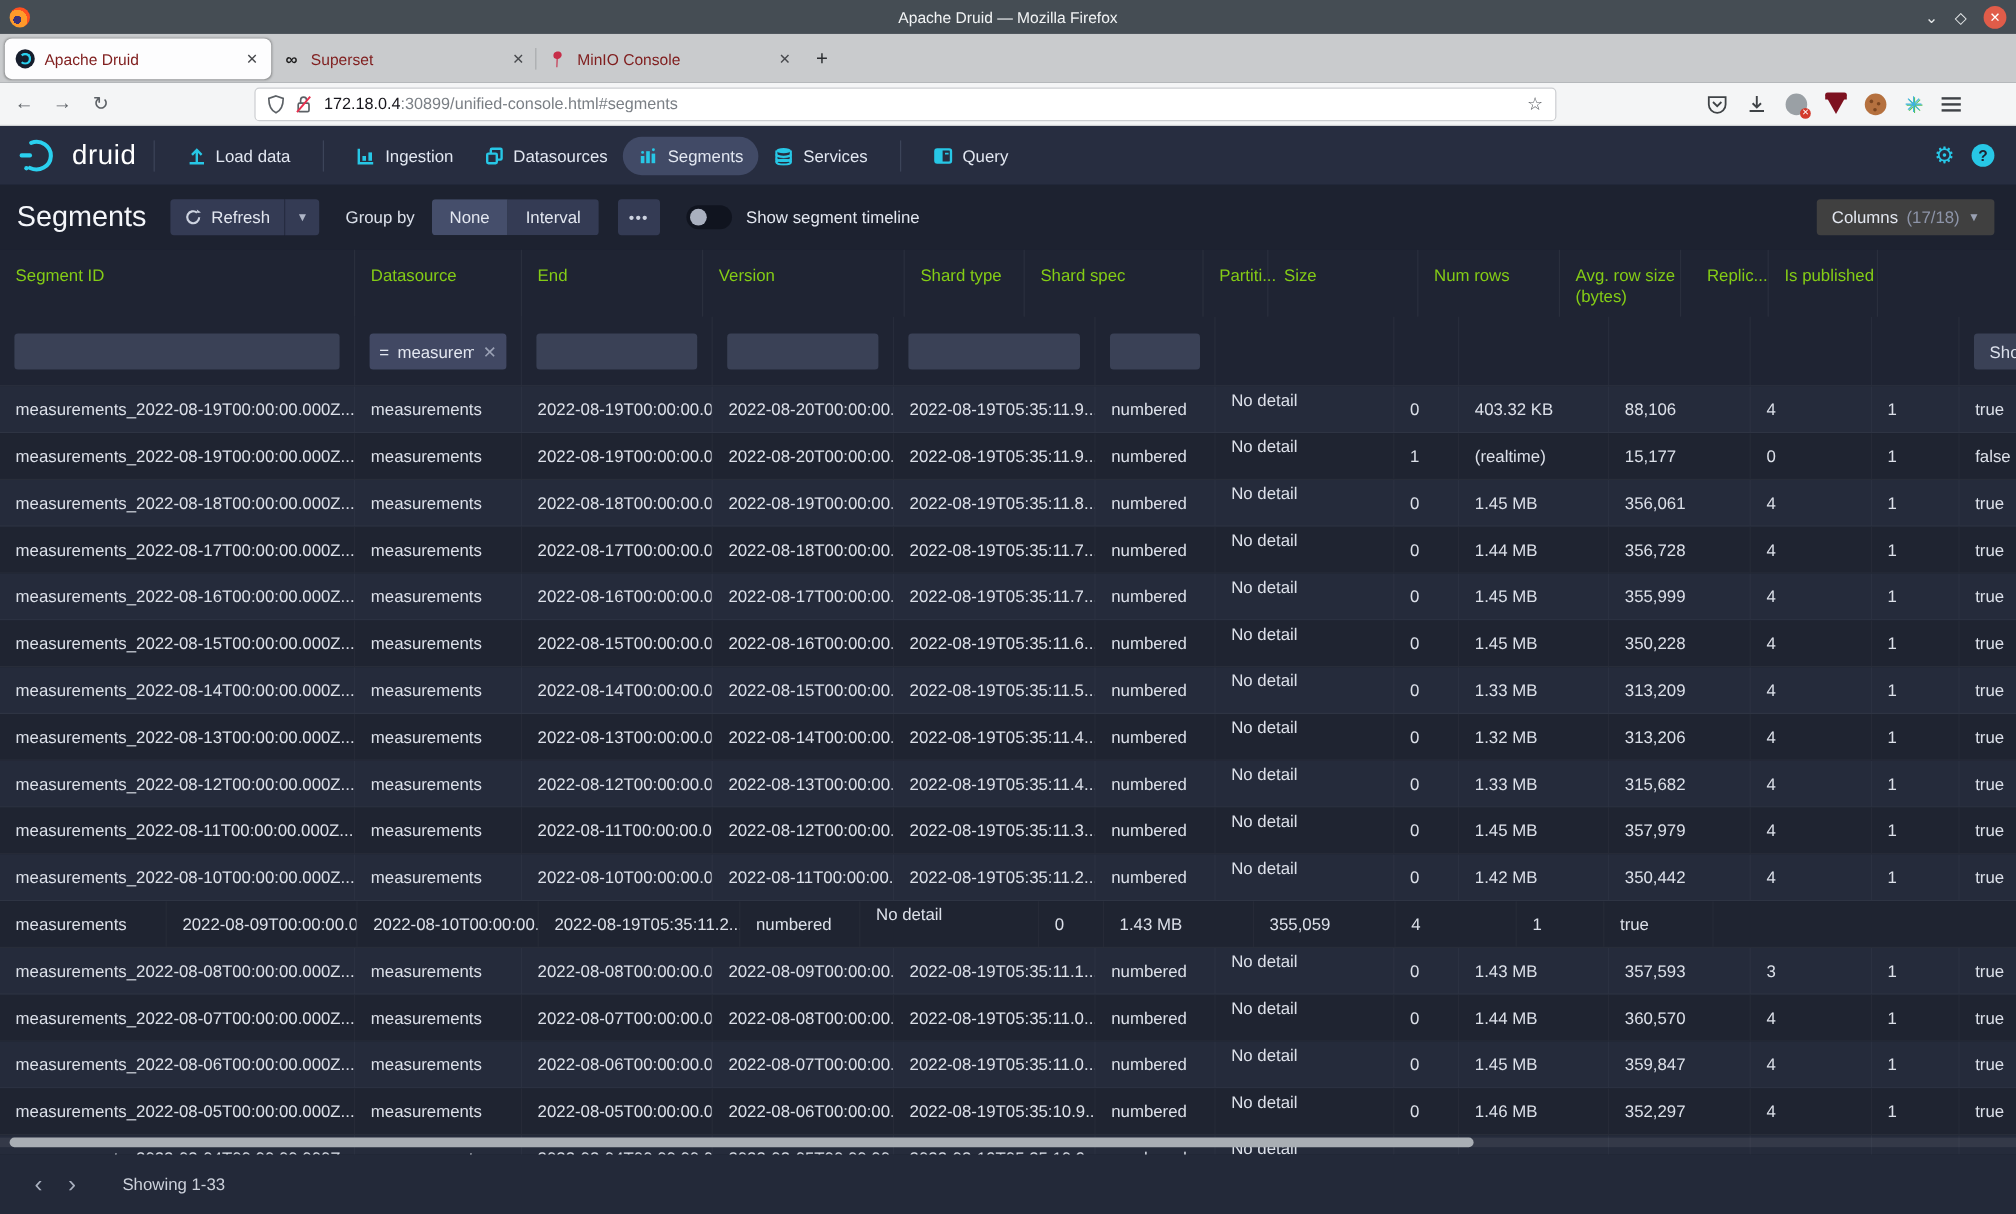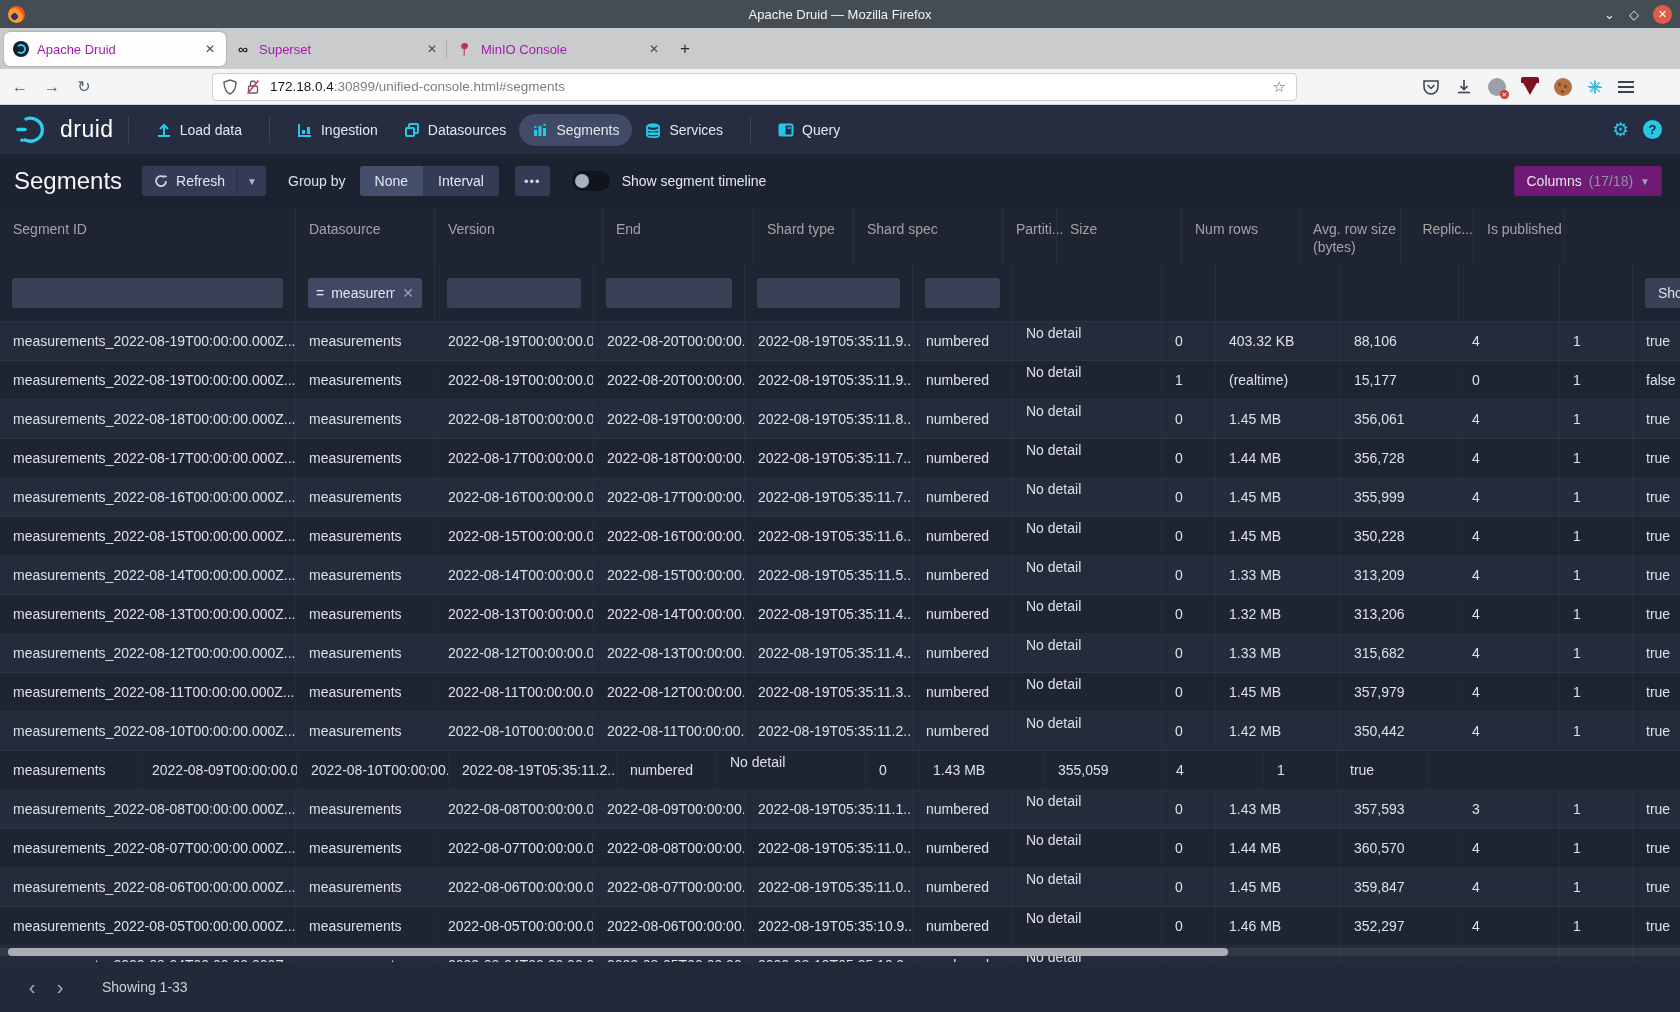--- a/index.html
+++ b/index.html
@@ -16,21 +16,21 @@
   .win-btn { color:#e8ebec; font-size:13px; line-height:1; cursor:default; }
   .win-close { width:19px; height:19px; border-radius:50%; background:#e05c49; color:#fff;
                display:flex; align-items:center; justify-content:center; font-size:11px; }
 
   
   .tabstrip { height:41px; background:#c9cbcd; display:flex; align-items:flex-end; padding:0 0 0 4px; }
   .tab { height:34px; margin-bottom:3px; display:flex; align-items:center; padding:0 9px;
          width:222px; border-radius:6px; position:relative; }
   .tab.active { background:#fdfdfe; box-shadow:0 0 2px rgba(0,0,0,.35); }
   .tab .sep { position:absolute; left:-2px; top:8px; height:18px; width:1px; background:#a9abad; }
-  .tab-label { flex:1; font-size:13px; color:#a21caf; margin-left:8px; white-space:nowrap; overflow:hidden; }
+  .tab-label { flex:1; font-size:13px; color:#7f1d1d; margin-left:8px; white-space:nowrap; overflow:hidden; }
   .tab-close { color:#47494d; font-size:12px; padding:0 2px; }
   .favicon { width:16px; height:16px; flex:0 0 16px; display:flex; align-items:center; justify-content:center; }
   .fav-druid { border-radius:50%; background:#161d2c; position:relative; }
   .fav-druid::after { content:""; position:absolute; inset:3px; border:2px solid #2ad0ef; border-left-color:transparent; border-radius:50%; }
   .fav-superset { font-weight:bold; font-size:14px; color:#1b1b1b; }
   .newtab { width:30px; height:30px; margin-bottom:5px; display:flex; align-items:center; justify-content:center;
             font-size:17px; color:#2b2d30; }
 
   
   .toolbar { height:36px; background:#f4f5f6; border-bottom:1px solid #d0d2d4;
@@ -80,29 +80,29 @@
   .refresh-main { border-radius:3px 0 0 3px; gap:8px; }
   .refresh-caret { border-radius:0 3px 3px 0; border-left:1px solid #2a3048; padding:0 9px; color:#aeb5c6; font-size:10px; }
   .groupby-label { color:#dbe0ea; font-size:14px; margin:0 14px 0 22px; }
   .seg-group { display:flex; border-radius:3px; overflow:hidden; }
   .seg-btn { height:30px; display:flex; align-items:center; padding:0 15px; font-size:14px; color:#e3e7f0; background:#343b54; }
   .seg-btn.active { background:#454e6b; }
   .more-btn { margin-left:16px; letter-spacing:1px; font-size:13px; padding:0 9px; color:#cdd3e0; }
   .toggle { margin-left:22px; width:38px; height:20px; border-radius:10px; background:#10141f; position:relative; }
   .toggle .knob { position:absolute; left:3px; top:3px; width:14px; height:14px; border-radius:50%; background:#a9b0bf; }
   .toggle-label { color:#e3e7f0; font-size:14px; margin-left:12px; }
-  .columns-btn { position:absolute; right:18px; background:#701a75; gap:7px; }
+  .columns-btn { position:absolute; right:18px; background:#404040; gap:7px; }
   .col-count { color:#8d94a8; }
   .caret-down { color:#9aa1b3; font-size:10px; }
 
   
   .tablewrap { height:754px; position:relative; overflow:hidden; background:#1f2433; }
   .trow { display:flex; width:1724px; }
   .thead { height:56px; }
-  .th { position:relative; padding:13px 0 0 13px; font-size:14px; color:#a3a3a3;
+  .th { position:relative; padding:13px 0 0 13px; font-size:14px; color:#84cc16;
         border-right:1px solid rgba(255,255,255,.05); line-height:1.25; }
   .sort-underline { position:absolute; left:0; right:0; bottom:0; height:3px; background:#9099ad; }
   .tfilter { height:58px; border-bottom:1px solid rgba(255,255,255,.06); }
   .tf { padding:14px 12px 0 12px; border-right:1px solid rgba(255,255,255,.04); }
   .filter-input { width:100%; height:30px; background:#3a4156; border:none; border-radius:3px; }
   .filter-chip { height:30px; background:#414863; border-radius:3px; display:flex; align-items:center;
                  padding:0 8px; gap:7px; font-size:14px; color:#e3e7f0; }
   .chip-x { color:#9aa1b5; margin-left:auto; }
   .show-btn { height:30px; width:120px; background:#3a4156; border-radius:3px; color:#dce1ec;
               font-size:14px; display:flex; align-items:center; padding:0 13px; }
@@ -289,22 +289,22 @@
     <span>Columns</span>
     <span class="col-count">(17/18)</span>
     <span class="caret-down">▼</span>
   </button>
 </div>
 
 <div class="tablewrap">
   <div class="trow thead" id="thead">
       <div class="th" style="width: 296px;"><span>Segment ID</span></div>
       <div class="th" style="width: 139px;"><span>Datasource</span></div>
+      <div class="th" style="width: 151px;"><span>End</span></div>
       <div class="th" style="width: 168px;"><span>Version</span></div>
-      <div class="th" style="width: 151px;"><span>End</span></div>
       <div class="th" style="width: 100px;"><span>Shard type</span></div>
       <div class="th" style="width: 149px;"><span>Shard spec</span></div>
       <div class="th" style="width: 54px;"><span>Partiti...</span></div>
       <div class="th" style="width: 125px;"><span>Size</span></div>
       <div class="th" style="width: 118px;"><span>Num rows</span></div>
       <div class="th" style="width: 101px;"><span>Avg. row size (bytes)</span></div>
       <div class="th" style="width: 73px; text-align: right;"><span>Replic...</span></div>
       <div class="th" style="width: 91px;"><span>Is published</span></div>
     </div>
   <div class="trow tfilter" id="tfilter">

